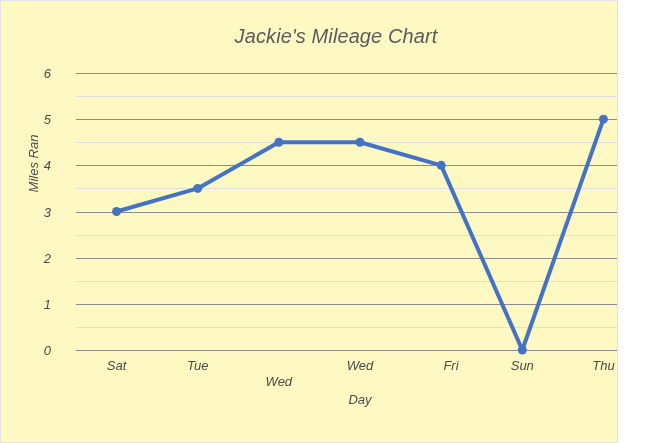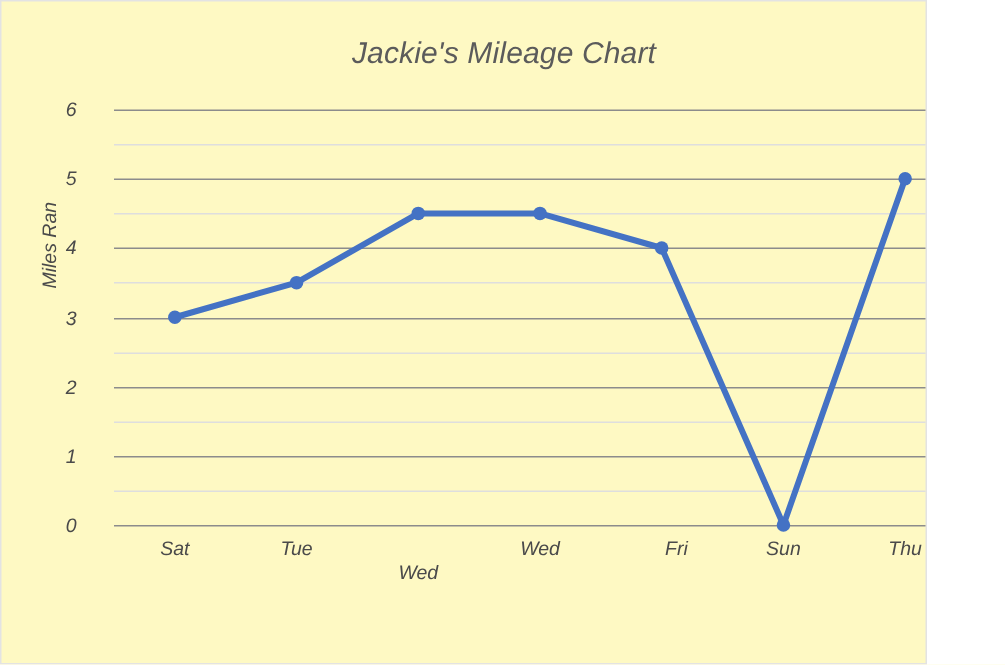--- a/index.html
+++ b/index.html
@@ -169,14 +169,15 @@
   <div id="x-axis-ticks">
       <div class="x-tick-label" style="left: 40.5714px; color: rgb(74, 74, 74);">Sat</div>
       <div class="x-tick-label" style="left: 121.714px; color: rgb(74, 74, 74); text-align: center;">Tue</div>
       <div class="x-tick-label" style="left: 202.857px; color: rgb(74, 74, 74); margin-top: 16px;">Wed</div>
       <div class="x-tick-label" style="left: 284px; color: rgb(74, 74, 74);">Wed</div>
       <div class="x-tick-label" style="left: 375px; color: rgb(74, 74, 74);">Fri</div>
       <div class="x-tick-label" style="left: 446.286px; color: rgb(74, 74, 74);">Sun</div>
       <div class="x-tick-label" style="left: 527.429px; color: rgb(74, 74, 74);">Thu</div>
     </div>
 
+  <div id="x-axis-title">Day</div>
 
 </div>
 
 </body></html>

